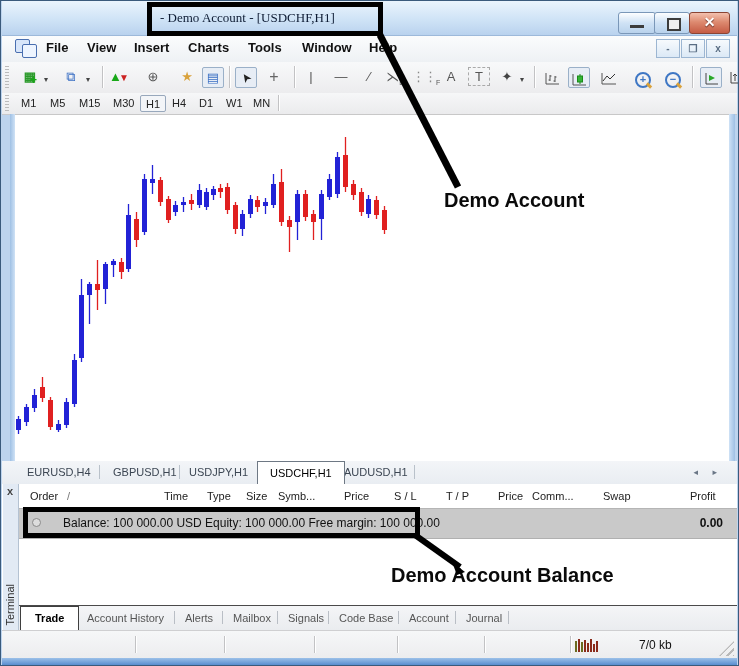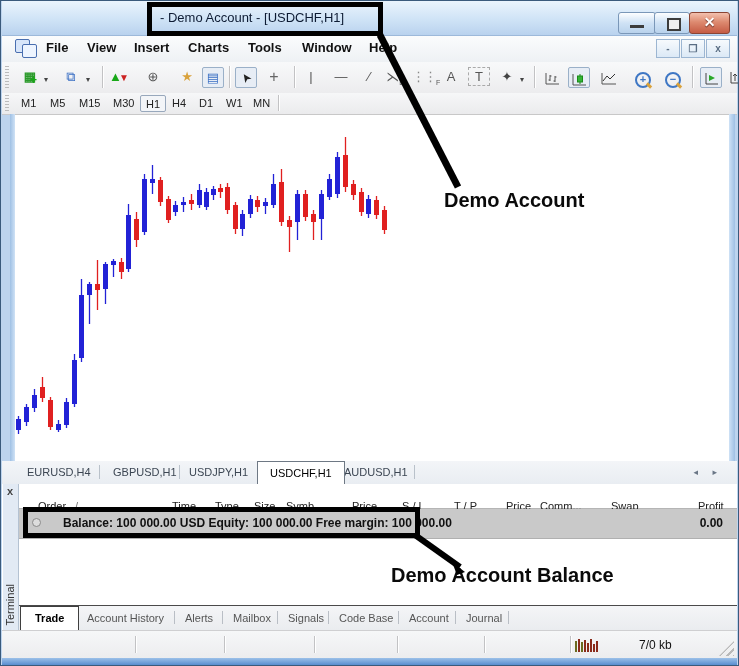--- a/index.html
+++ b/index.html
@@ -1,19 +1,19 @@
 <!DOCTYPE html>
 <html><head>
 <meta charset="utf-8">
 <style>
   html,body{margin:0;padding:0;background:#fff;font-family:"Liberation Sans",sans-serif;}
   .window{position:relative;width:739px;height:666px;background:#bdd4ee;border:1px solid #3a5a7c;box-sizing:border-box;overflow:hidden;}
   
   .titlebar{position:absolute;left:1px;top:0;right:1px;height:34px;background:linear-gradient(#eaf4fd,#cfe3f6 55%,#b9d2ee);border-bottom:1px solid #9db9da;}
-  .title-text{position:absolute;left:158px;top:9px;font-size:13px;color:#0d1b33;white-space:nowrap;}
+  .title-text{position:absolute;left:158px;top:9px;font-size:13px;color:#0d1b33;white-space:nowrap;font-family:Liberation Serif, serif;}
   .winbtn{position:absolute;top:11px;height:22px;border:1px solid #7a97b8;border-radius:3px;background:linear-gradient(#fdfeff,#cfe2f5 50%,#b9d2ec);box-sizing:border-box;}
   .winbtn.min{left:616px;width:38px;}
   .winbtn.max{left:652px;width:36px;}
   .winbtn.close{left:687px;width:41px;background:linear-gradient(#f3c0ae,#dd8a70 45%,#c55b44);border-color:#8a4434;}
   .glyph-minbar{position:absolute;left:11px;top:12px;width:14px;height:3px;background:#3c3c3c;}
   .glyph-maxbox{position:absolute;left:12px;top:5px;width:10px;height:9px;border:2px solid #3c3c3c;background:#eee;}
   .glyph-x{position:absolute;left:0;top:1px;width:100%;text-align:center;font-size:14px;font-weight:bold;color:#fff;text-shadow:0 1px 1px #5e241a;}
   
   .anno-box{position:absolute;border:5px solid #000;box-sizing:border-box;z-index:55;pointer-events:none;}
   .anno-label{position:absolute;font-size:20px;font-weight:bold;color:#0a0a0a;z-index:56;white-space:nowrap;letter-spacing:0;}
@@ -47,24 +47,24 @@
   .ctab{position:absolute;top:5px;font-size:11px;color:#3c4653;}
   .ctab-sep{position:absolute;top:4px;width:1px;height:14px;background:#b9c1ca;}
   .ctab.active-tab{top:0;height:22px;line-height:22px;padding:0 12px;background:#fff;border:1px solid #6e7884;border-bottom:none;color:#000;z-index:2;}
   .ctab-arrows{position:absolute;right:14px;top:6px;font-size:9px;color:#6a7686;letter-spacing:6px;}
   
   .terminal{position:absolute;left:1px;top:483px;right:1px;height:146px;background:#fff;}
   .term-strip{position:absolute;left:1px;top:0;width:16px;height:146px;background:#e2eaf4;border-right:1px solid #b4c2d2;box-sizing:border-box;}
   .term-close{position:absolute;left:4px;top:2px;font-size:11px;font-weight:bold;color:#444;line-height:11px;}
   .term-side-label{position:absolute;left:1px;bottom:4px;writing-mode:vertical-rl;transform:rotate(180deg);font-size:11px;color:#333;}
   .term-header{position:absolute;left:17px;right:0;top:0;height:24px;background:#fff;border-bottom:1px solid #b5b5b5;}
-  .thcol{position:absolute;top:16px;font-size:11px;color:#222;white-space:nowrap;margin-left:8px;}
+  .thcol{position:absolute;top:6px;font-size:11px;color:#222;white-space:nowrap;}
   .balance-row{position:absolute;left:17px;right:0;top:25px;height:29px;background:#c9c9c9;border-bottom:1px solid #b0b0b0;}
   .bal-ico{position:absolute;left:13px;top:9px;width:9px;height:9px;border:1.5px solid #8a8a8a;border-radius:50%;box-sizing:border-box;background:#ddd;}
-  .bal-text{position:absolute;left:29px;top:7px;font-size:12px;font-weight:bold;color:#111;white-space:nowrap;padding-left:15px;}
+  .bal-text{position:absolute;left:29px;top:7px;font-size:12px;font-weight:normal;color:#111;white-space:nowrap;padding-left:15px;}
   .bal-profit{position:absolute;right:14px;top:7px;font-size:12px;font-weight:bold;color:#111;}
   .term-tabs{position:absolute;left:17px;right:0;bottom:0;height:24px;background:linear-gradient(#f4f5f7,#eaecef);border-top:1px solid #4a4a4a;}
   .ttab{position:absolute;top:6px;font-size:11px;color:#555;white-space:nowrap;}
   .ttab-sep{position:absolute;top:5px;width:1px;height:13px;background:#b9bec5;}
   .ttab.active-tab{top:0;height:23px;line-height:22px;padding:0 14px;background:#fff;border:1px solid #3f3f3f;border-bottom:none;color:#000;font-weight:bold;z-index:2;}
   
   .statusbar{position:absolute;left:1px;right:1px;top:629px;height:28px;background:linear-gradient(#f6f7f8,#ececee);border-top:1px solid #cfcfd1;}
   .ssep{position:absolute;top:5px;width:1px;height:17px;background:#c2c2c4;box-shadow:1px 0 0 #fff;}
   .status-kb{position:absolute;left:637px;top:7px;font-size:12px;color:#111;}
   .resize-grip{position:absolute;right:3px;bottom:3px;width:15px;height:15px;background:repeating-linear-gradient(135deg,#b9b9b9 0 2px,transparent 2px 5px);clip-path:polygon(100% 0,100% 100%,0 100%);}

